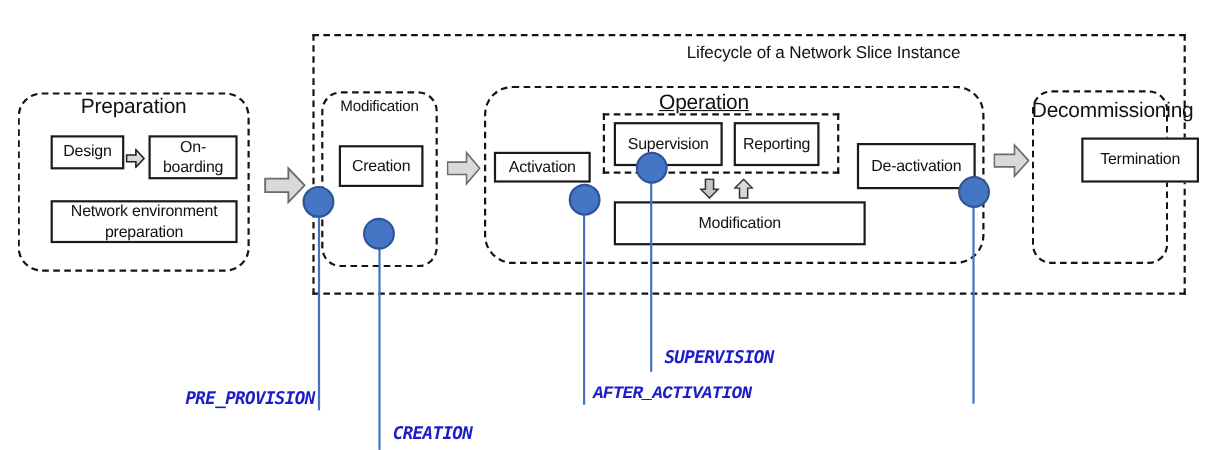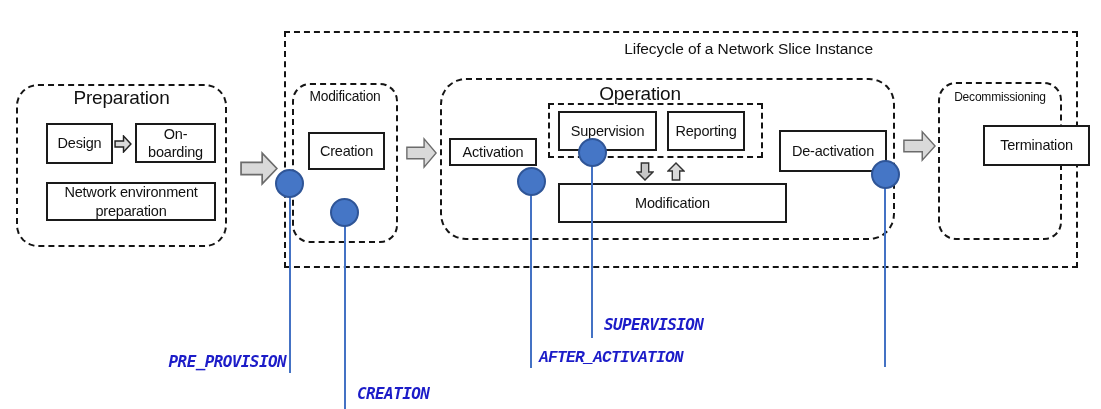--- a/index.html
+++ b/index.html
@@ -32,61 +32,61 @@
 </head>
 <body>
 
 <div id="canvas">
 
   <div class="outer" style="left:284px;top:31px;width:794px;height:237px;"></div>
   <div class="outer-title" style="left:473px;top:40px;width:400px;text-align:right;">Lifecycle of a Network Slice Instance</div>
 
   <div class="phase" style="left:16px;top:84px;width:211px;height:163px;"></div>
   <div class="phase-title" style="left:16px;top:87px;width:211px;">Preparation</div>
-  <div class="solid-box" style="left:46px;top:123px;width:67px;height:41px;">Design</div>
+  <div class="solid-box" style="left:46px;top:123px;width:67px;height:31px;">Design</div>
   <svg class="arrow-svg" style="left:114px;top:135px;" width="18" height="18" viewBox="0 0 17 18" preserveAspectRatio="none">
     <polygon points="1,6 9,6 9,1 16,9 9,17 9,12 1,12" style="fill:var(--arrow-fill,#D9D9D9);stroke:#222;stroke-width:1.4;"></polygon>
   </svg>
   <div class="solid-box" style="left:46px;top:182px;width:170px;height:39px;">Network environment preparation</div>
   <div class="solid-box" style="left:135px;top:123px;width:81px;height:40px;">On-
 boarding</div>
 
   <svg class="arrow-svg" style="left:240px;top:150px;" width="38" height="37" viewBox="0 0 36 36" preserveAspectRatio="none">
     <polygon points="1,12 21,12 21,3 35,18 21,33 21,24 1,24" style="fill:var(--arrow-fill,#D9D9D9);stroke:#6b6b6b;stroke-width:1.6;"></polygon>
   </svg>
 
   <div class="phase" style="left:292px;top:83px;width:106px;height:160px;border-radius:18px;"></div>
   <div class="phase-title" style="left:292px;top:89px;width:106px;font-size:13.8px;">Modification</div>
   <div class="solid-box" style="left:308px;top:132px;width:77px;height:38px;">Creation</div>
 
   <svg class="arrow-svg" style="left:406px;top:136px;" width="31" height="34" viewBox="0 0 36 36" preserveAspectRatio="none">
     <polygon points="1,12 21,12 21,3 35,18 21,33 21,24 1,24" style="fill:var(--arrow-fill,#D9D9D9);stroke:#6b6b6b;stroke-width:1.6;"></polygon>
   </svg>
 
   <div class="phase" style="left:440px;top:78px;width:455px;height:162px;border-radius:26px;"></div>
-  <div class="phase-title" style="left:540px;top:83px;width:200px;">Operation</div>
+  <div class="phase-title" style="left:540px;top:83px;width:200px;text-decoration:underline;">Operation</div>
   <div class="solid-box" style="left:449px;top:138px;width:88px;height:28px;">Activation</div>
   <div class="dashed-rect" style="left:548px;top:103px;width:215px;height:55px;"></div>
   <div class="solid-box" style="left:558px;top:111px;width:99px;height:40px;">Supervision</div>
   <div class="solid-box" style="left:667px;top:111px;width:78px;height:40px;">Reporting</div>
   <svg class="arrow-svg" style="left:636px;top:162px;" width="18" height="19" viewBox="0 0 17 19" preserveAspectRatio="none">
     <polygon points="5,1 12,1 12,10 16,10 8.5,18 1,10 5,10" style="fill:var(--arrow-fill-dark,#C6C6C6);stroke:#333;stroke-width:1.3;"></polygon>
   </svg>
   <svg class="arrow-svg" style="left:667px;top:162px;" width="18" height="19" viewBox="0 0 17 19" preserveAspectRatio="none">
     <polygon points="5,18 12,18 12,9 16,9 8.5,1 1,9 5,9" style="fill:var(--arrow-fill,#D9D9D9);stroke:#333;stroke-width:1.3;"></polygon>
   </svg>
   <div class="solid-box" style="left:558px;top:183px;width:229px;height:40px;">Modification</div>
   <div class="solid-box" style="left:779px;top:130px;width:108px;height:42px;">De-activation</div>
 
   <svg class="arrow-svg" style="left:903px;top:129px;" width="33" height="34" viewBox="0 0 36 36" preserveAspectRatio="none">
     <polygon points="1,12 21,12 21,3 35,18 21,33 21,24 1,24" style="fill:var(--arrow-fill,#D9D9D9);stroke:#6b6b6b;stroke-width:1.6;"></polygon>
   </svg>
 
   <div class="phase" style="left:938px;top:82px;width:124px;height:158px;border-radius:18px;"></div>
-  <div class="phase-title" style="left:938px;top:90px;width:124px;font-size:12px;">Decommissioning</div>
+  <div class="phase-title" style="left:938px;top:90px;width:124px;font-size:19px;">Decommissioning</div>
   <div class="solid-box" style="left:951px;top:125px;width:107px;height:41px;margin-left:32px;">Termination</div>
 
   <div class="vline" style="left:289px;top:195px;height:178px;"></div>
   <div class="vline" style="left:344px;top:224px;height:185px;"></div>
   <div class="vline" style="left:530px;top:193px;height:175px;"></div>
   <div class="vline" style="left:591px;top:164px;height:174px;"></div>
   <div class="vline" style="left:884px;top:186px;height:181px;"></div>
 
   <div class="dot" style="left:275px;top:169px;"></div>
   <div class="dot" style="left:330px;top:198px;"></div>

